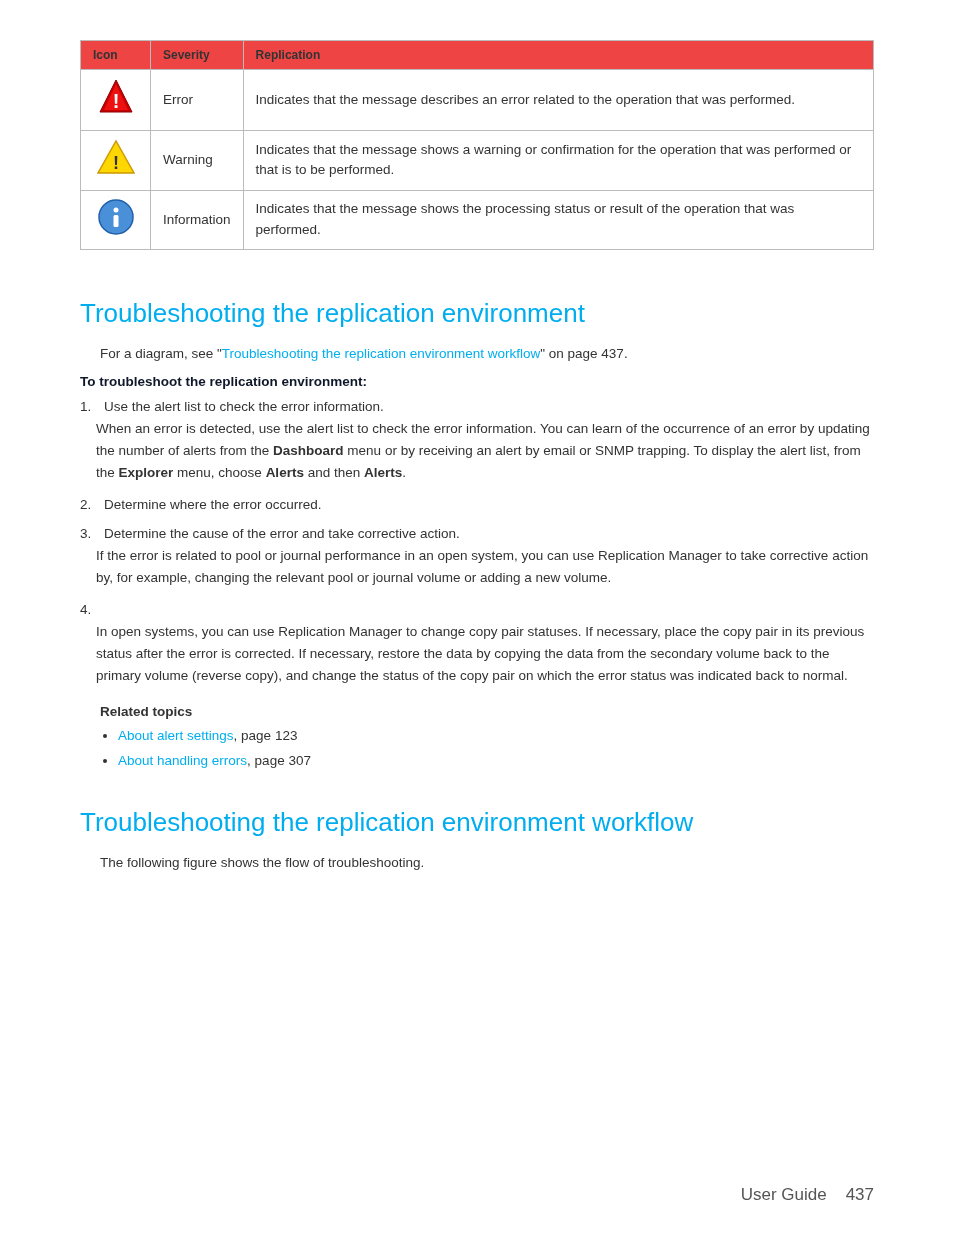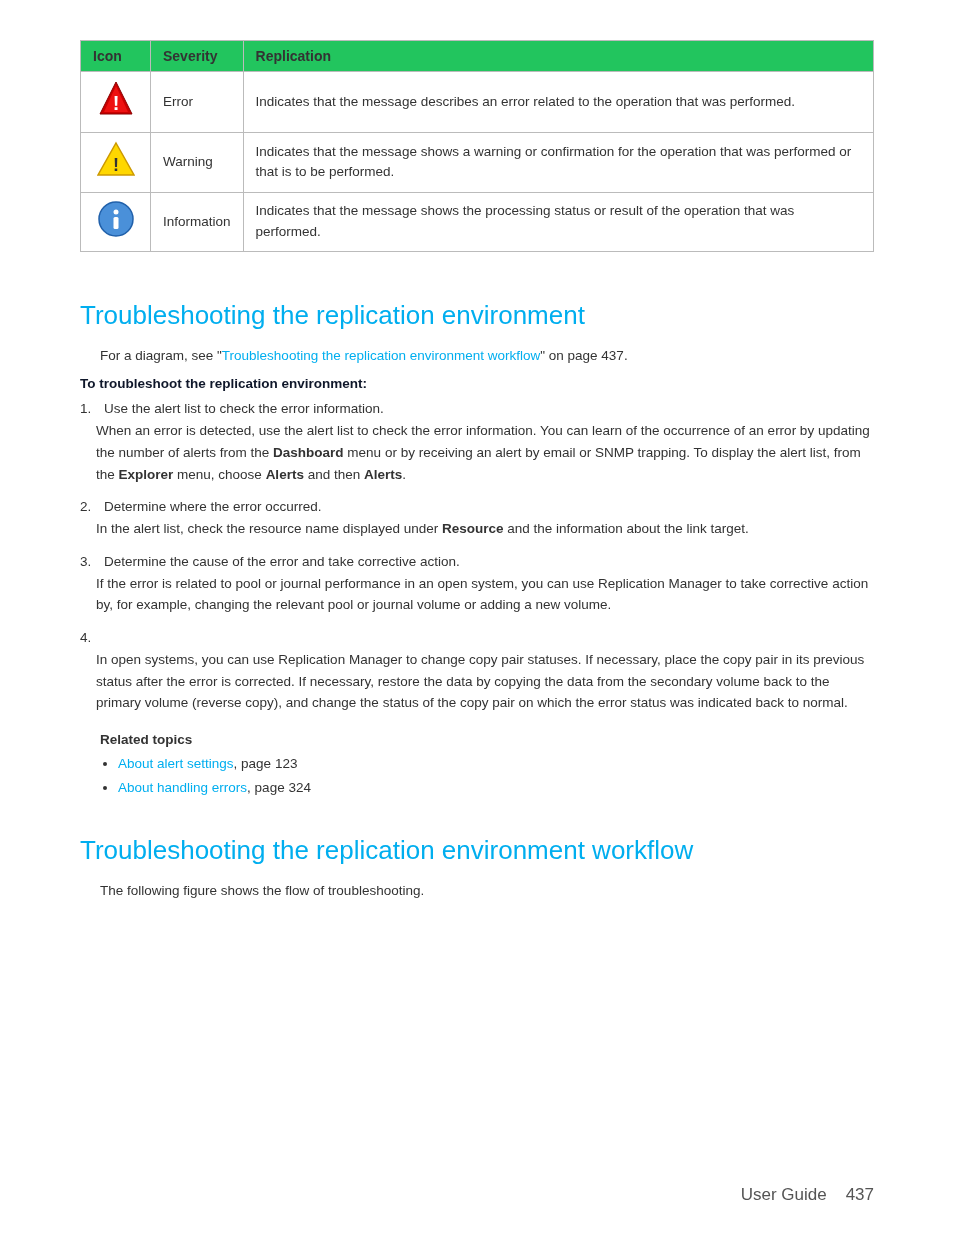--- a/index.html
+++ b/index.html
@@ -13,26 +13,26 @@
       padding: 40px 80px 60px 80px;
     }
 
     
     .icon-table {
       width: 100%;
       border-collapse: collapse;
       margin-bottom: 48px;
     }
     .icon-table th {
-      background: #22c55e;
+      background: #ef4444;
       border: 1px solid #bbb;
       padding: 7px 12px;
       text-align: left;
       font-weight: bold;
-      font-size: 14px;
+      font-size: 12px;
     }
     .icon-table td {
       border: 1px solid #bbb;
       padding: 8px 12px;
       vertical-align: middle;
       font-size: 13.5px;
       line-height: 1.5;
     }
     .icon-table td.icon-cell {
       text-align: center;
@@ -195,23 +195,20 @@
     <p class="step-text">
       When an error is detected, use the alert list to check the error information. You can learn of the occurrence of an error by updating the number of alerts from the <span class="bold">Dashboard</span> menu or by receiving an alert by email or SNMP trapping. To display the alert list, from the <span class="bold">Explorer</span> menu, choose <span class="bold">Alerts</span> and then <span class="bold">Alerts</span>.
     </p>
   </div>
 
   <div class="step-item">
     <div class="step-header">
       <span class="step-num">2.</span>
       <span>Determine where the error occurred.</span>
     </div>
-    <p class="step-text">
-      In the alert list, check the resource name displayed under <span class="bold">Resource</span> and the information about the link target.
-    </p>
   </div>
 
   <div class="step-item">
     <div class="step-header">
       <span class="step-num">3.</span>
       <span>Determine the cause of the error and take corrective action.</span>
     </div>
     <p class="step-text">If the error is related to pool or journal performance in an open system, you can use Replication Manager to take corrective action by, for example, changing the relevant pool or journal volume or adding a new volume.</p>
   </div>
 
@@ -224,21 +221,21 @@
 
 </div>
 
 <div class="related-topics">
   <p class="related-topics-title">Related topics</p>
   <ul class="related-list">
     <li>
       <a class="intro-link">About alert settings</a><span>, </span><span>page 123</span>
     </li>
     <li>
-      <a class="intro-link">About handling errors</a><span>, </span><span>page 324</span>
+      <a class="intro-link">About handling errors</a><span>, </span><span>page 307</span>
     </li>
   </ul>
 </div>
 
 <h2 class="section-title" style="margin-top: 36px;">Troubleshooting the replication environment workflow</h2>
 
 <p class="intro-text">The following figure shows the flow of troubleshooting.</p>
 
 <div class="page-footer">
   <span>User Guide</span>&nbsp;&nbsp;&nbsp;&nbsp;<span>437</span>

